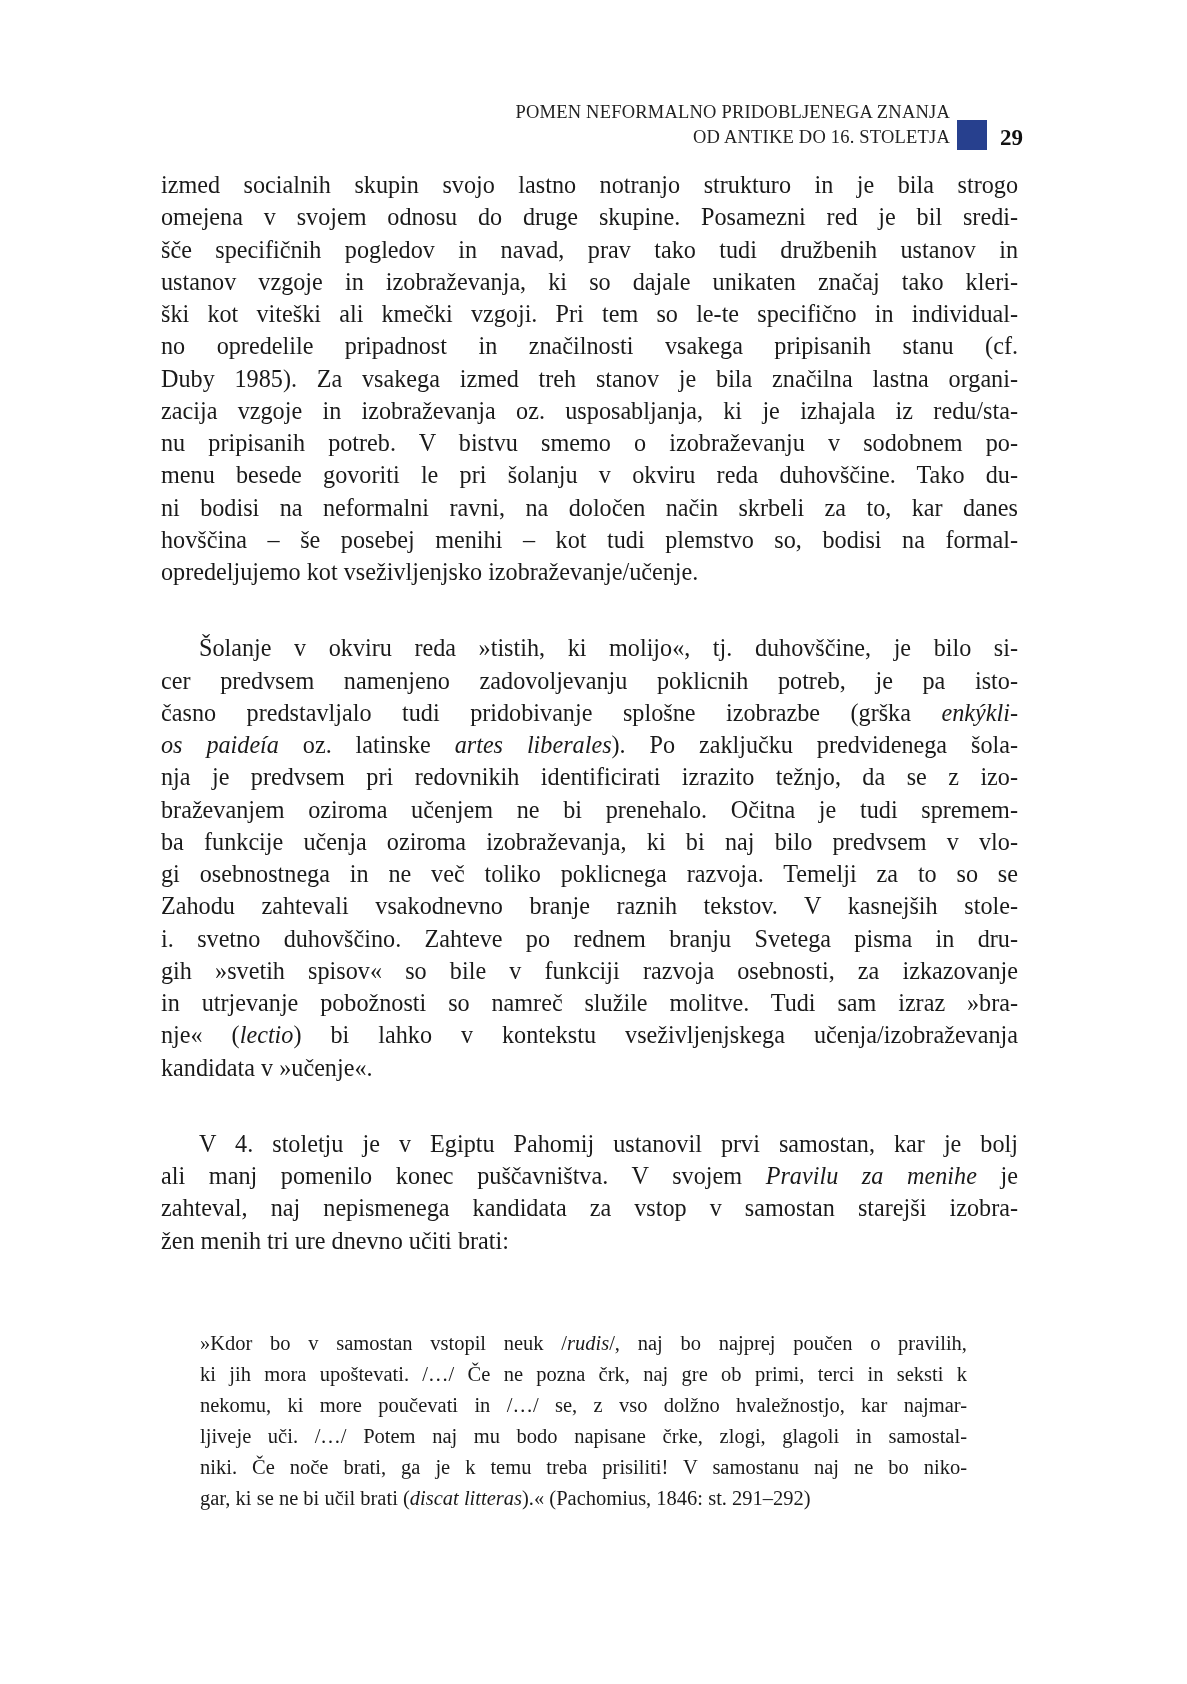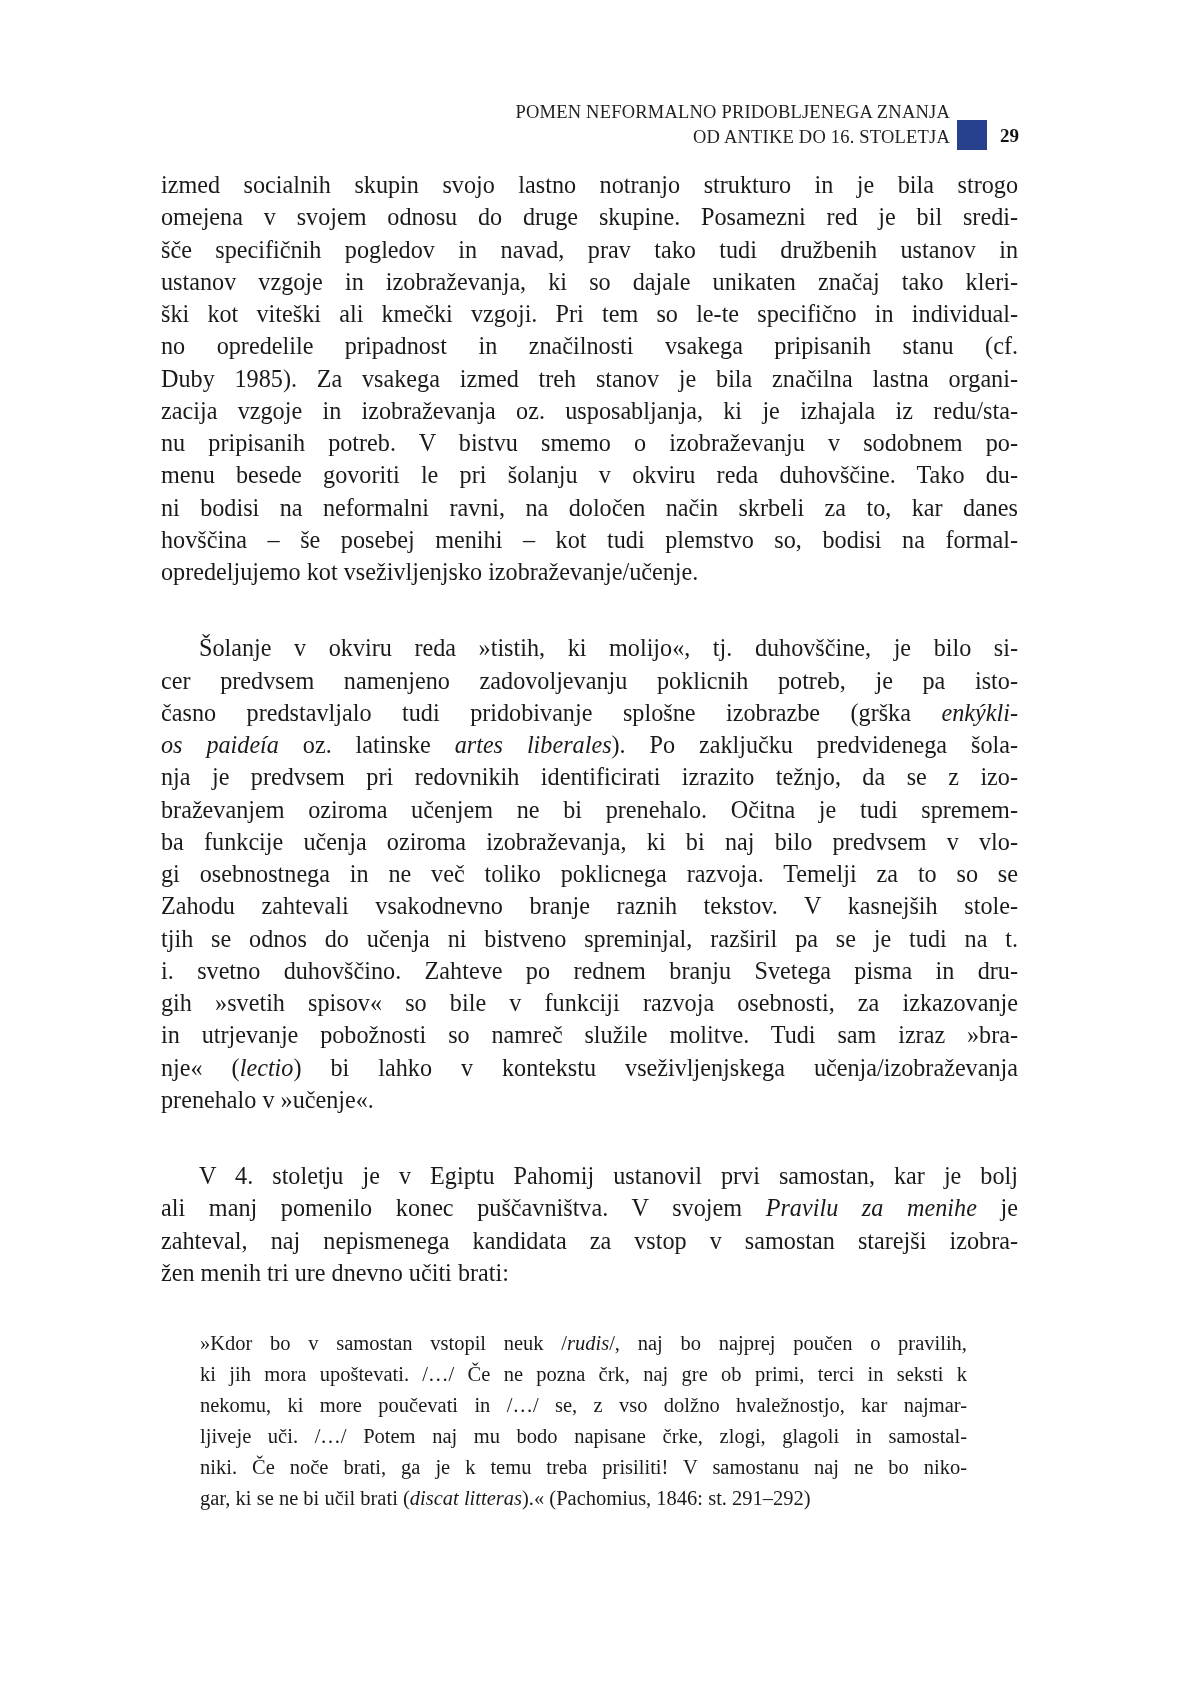--- a/index.html
+++ b/index.html
@@ -1,21 +1,21 @@
 <!DOCTYPE html>
 <html><head>
   <meta charset="utf-8">
   <style>
     html, body { margin: 0; padding: 0; background: #ffffff; }
     body { width: 1187px; height: 1684px; position: relative; overflow: hidden;
            font-family: "Liberation Serif", "DejaVu Serif", serif; color: #1a1a1a; }
     .running-head { position: absolute; top: 100px; right: 237px; text-align: right;
                     font-size: 18.5px; line-height: 25px; letter-spacing: 0.2px; color: #222; }
     .marker { position: absolute; left: 957px; top: 120px; width: 30px; height: 30px; background: #27408e; }
-    .folio { position: absolute; left: 1000px; top: 125px; font-size: 19px; font-weight: bold; color: #111; text-align: right; }
+    .folio { position: absolute; left: 1000px; top: 125px; font-size: 23px; font-weight: bold; color: #111; text-align: right; }
     .body { position: absolute; left: 161px; top: 169px; width: 857px; }
     .line { display: block; font-size: 24.2px; line-height: 32.25px; height: 32.25px;
             white-space: nowrap; text-align: justify; text-align-last: justify; overflow: visible; }
     .line.last { text-align-last: left; }
     .line.indent { padding-left: 38px; margin-top: 44px; }
     .quote { position: absolute; left: 200px; top: 1328px; width: 767px; }
     .qline { display: block; font-size: 20.5px; line-height: 31px; height: 31px;
              white-space: nowrap; text-align: justify; text-align-last: justify; }
     .qline.last { text-align-last: left; }
     i { }
@@ -49,26 +49,25 @@
     <div>
       <span class="line indent">Šolanje v okviru reda »tistih, ki molijo«, tj. duhovščine, je bilo si-</span>
       <span class="line">cer predvsem namenjeno zadovoljevanju poklicnih potreb, je pa isto-</span>
       <span class="line">časno predstavljalo tudi pridobivanje splošne izobrazbe (grška <i>enkýkli-</i></span>
       <span class="line"><i>os paideía</i> oz. latinske <i>artes liberales</i>). Po zaključku predvidenega šola-</span>
       <span class="line">nja je predvsem pri redovnikih identificirati izrazito težnjo, da se z izo-</span>
       <span class="line">braževanjem oziroma učenjem ne bi prenehalo. Očitna je tudi spremem-</span>
       <span class="line">ba funkcije učenja oziroma izobraževanja, ki bi naj bilo predvsem v vlo-</span>
       <span class="line">gi osebnostnega in ne več toliko poklicnega razvoja. Temelji za to so se</span>
       <span class="line">Zahodu zahtevali vsakodnevno branje raznih tekstov. V kasnejših stole-</span>
-      <span class="line">tjih se odnos do učenja ni bistveno spreminjal, razširil pa se je tudi na t.</span>
       <span class="line">i. svetno duhovščino. Zahteve po rednem branju Svetega pisma in dru-</span>
       <span class="line">gih »svetih spisov« so bile v funkciji razvoja osebnosti, za izkazovanje</span>
       <span class="line">in utrjevanje pobožnosti so namreč služile molitve. Tudi sam izraz »bra-</span>
       <span class="line">nje« (<i>lectio</i>) bi lahko v kontekstu vseživljenjskega učenja/izobraževanja</span>
-      <span class="line last">prenehalo v »učenje«.</span>
+      <span class="line last">kandidata v »učenje«.</span>
     </div>
     <div>
       <span class="line indent">V 4. stoletju je v Egiptu Pahomij ustanovil prvi samostan, kar je bolj</span>
       <span class="line">ali manj pomenilo konec puščavništva. V svojem <i>Pravilu za menihe</i> je</span>
       <span class="line">zahteval, naj nepismenega kandidata za vstop v samostan starejši izobra-</span>
       <span class="line last">žen menih tri ure dnevno učiti brati:</span>
     </div>
   </div>
 <div class="quote" id="block-quote">
     <span class="qline">»Kdor bo v samostan vstopil neuk /<i>rudis</i>/, naj bo najprej poučen o pravilih,</span>

